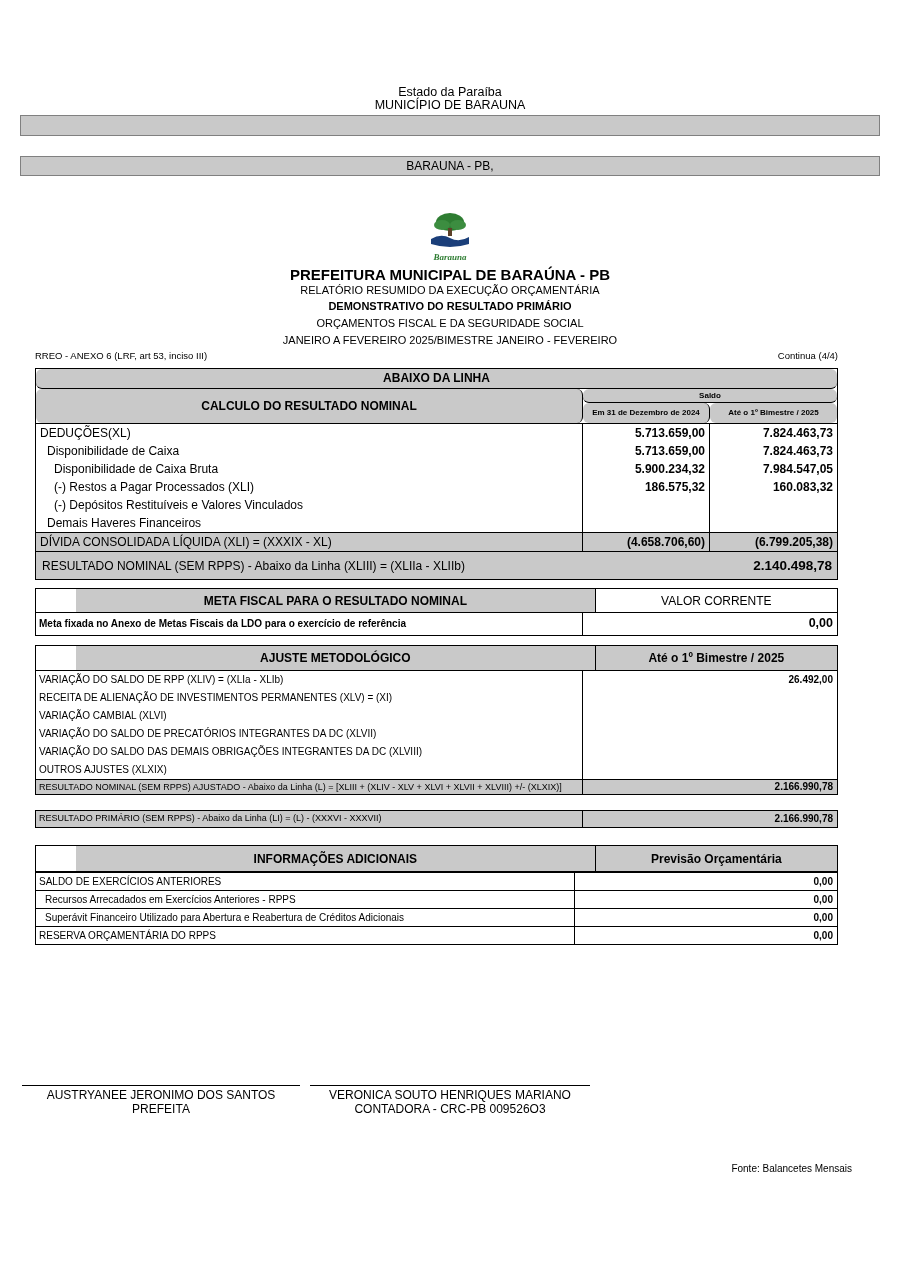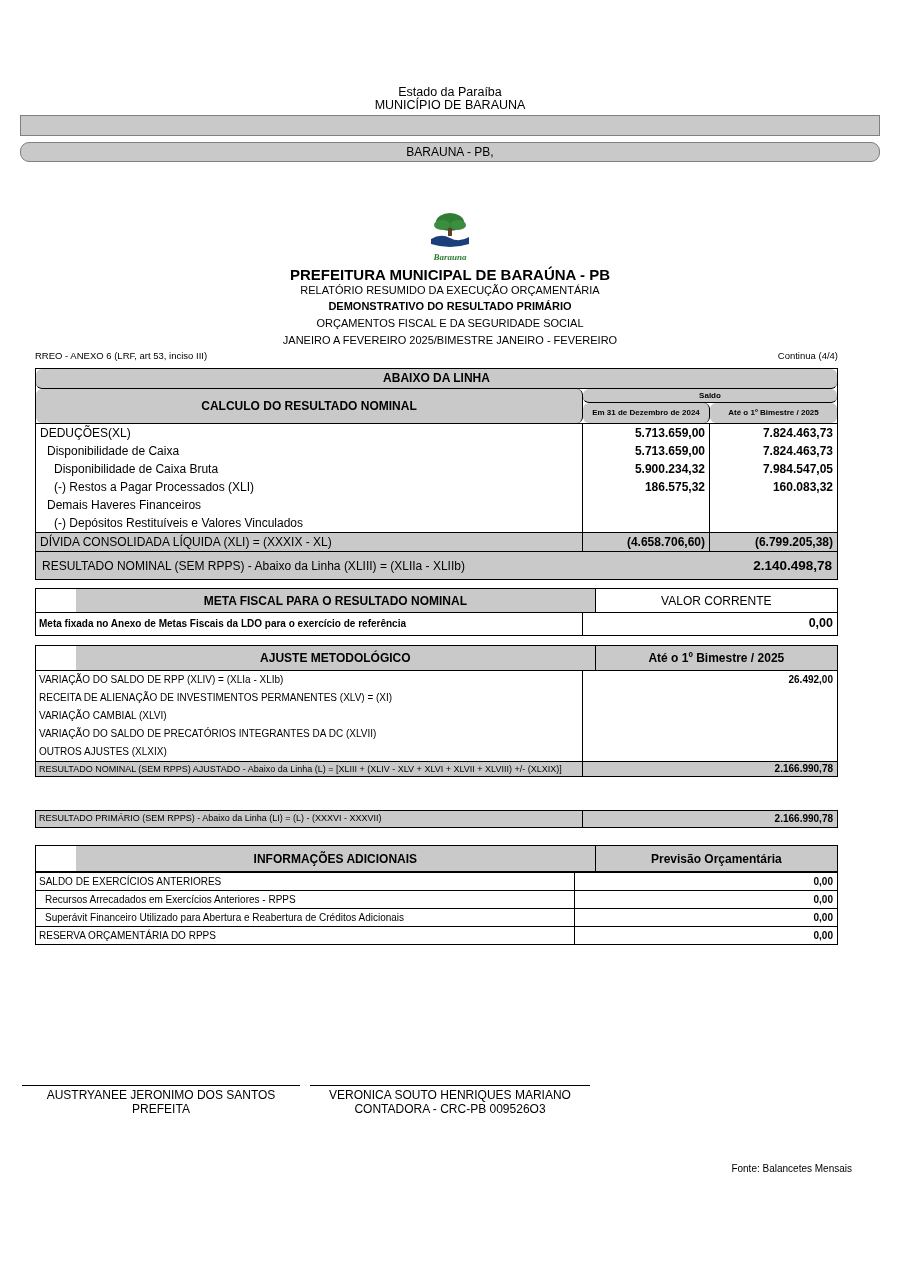--- a/index.html
+++ b/index.html
@@ -8,21 +8,21 @@
     background:#ffffff; color:#000;
     font-family:"Liberation Sans", sans-serif;
     position:relative; overflow:hidden;
   }
   .abs { position:absolute; }
 
   
   .head-lines { top:86px; left:0; width:900px; text-align:center; font-size:12.5px; line-height:13px; }
   .band { left:20px; width:860px; background:#c9c9c9; border:1px solid #808080; }
   .band1 { top:115px; height:21px; }
-  .band2 { top:142px; height:20px; text-align:center; font-size:12px; line-height:18px;border-radius:9px; }
+  .band2 { top:156px; height:20px; text-align:center; font-size:12px; line-height:18px; }
 
   .logo-wrap { top:211px; left:0; width:900px; text-align:center; }
   .logo-caption { font-family:"Liberation Serif", serif; font-style:italic; font-weight:bold;
                   font-size:9px; color:#2e7d32; line-height:9px; }
 
   .title-block { top:266px; left:0; width:900px; text-align:center; }
   .title-main { font-size:15px; font-weight:bold; line-height:17px; }
   .title-l1 { font-size:11px; line-height:15px; }
   .title-l2 { font-size:11px; font-weight:bold; line-height:17px; }
   .title-l3 { font-size:11px; line-height:17px; }
@@ -170,26 +170,26 @@
       <div class="lbl ind2">Disponibilidade de Caixa Bruta</div>
       <div class="val">5.900.234,32</div>
       <div class="val last">7.984.547,05</div>
     </div>
     <div class="t1-row">
       <div class="lbl ind2">(-) Restos a Pagar Processados (XLI)</div>
       <div class="val">186.575,32</div>
       <div class="val last">160.083,32</div>
     </div>
     <div class="t1-row">
+      <div class="lbl ind2">(-) Depósitos Restituíveis e Valores Vinculados</div>
+      <div class="val"></div>
+      <div class="val last"></div>
+    </div>
+    <div class="t1-row">
       <div class="lbl ind1">Demais Haveres Financeiros</div>
-      <div class="val"></div>
-      <div class="val last"></div>
-    </div>
-    <div class="t1-row">
-      <div class="lbl ind2">(-) Depósitos Restituíveis e Valores Vinculados</div>
       <div class="val"></div>
       <div class="val last"></div>
     </div>
     <div class="t1-row row-divida">
       <div class="lbl ind0">DÍVIDA CONSOLIDADA LÍQUIDA (XLI) = (XXXIX - XL)</div>
       <div class="val">(4.658.706,60)</div>
       <div class="val last">(6.799.205,38)</div>
     </div>
     <div class="t1-total">
       <div class="t-lab">RESULTADO NOMINAL (SEM RPPS) - Abaixo da Linha (XLIII) = (XLIIa - XLIIb)</div>
@@ -223,20 +223,24 @@
     </div>
     <div class="d2row">
       <div class="lbl">VARIAÇÃO CAMBIAL (XLVI)</div>
       <div class="val"></div>
     </div>
     <div class="d2row">
       <div class="lbl">VARIAÇÃO DO SALDO DE PRECATÓRIOS INTEGRANTES DA DC (XLVII)</div>
       <div class="val"></div>
     </div>
     <div class="d2row">
+      <div class="lbl">VARIAÇÃO DO SALDO DAS DEMAIS OBRIGAÇÕES INTEGRANTES DA DC (XLVIII)</div>
+      <div class="val"></div>
+    </div>
+    <div class="d2row">
       <div class="lbl">OUTROS AJUSTES (XLXIX)</div>
       <div class="val"></div>
     </div>
     <div class="t3-total">
       <div class="lbl">RESULTADO NOMINAL (SEM RPPS) AJUSTADO - Abaixo da Linha (L) = [XLIII + (XLIV - XLV + XLVI + XLVII + XLVIII) +/- (XLXIX)]</div>
       <div class="val">2.166.990,78</div>
     </div>
   </div>
 
   <div class="tbl" id="t4" style="top:810px;">

